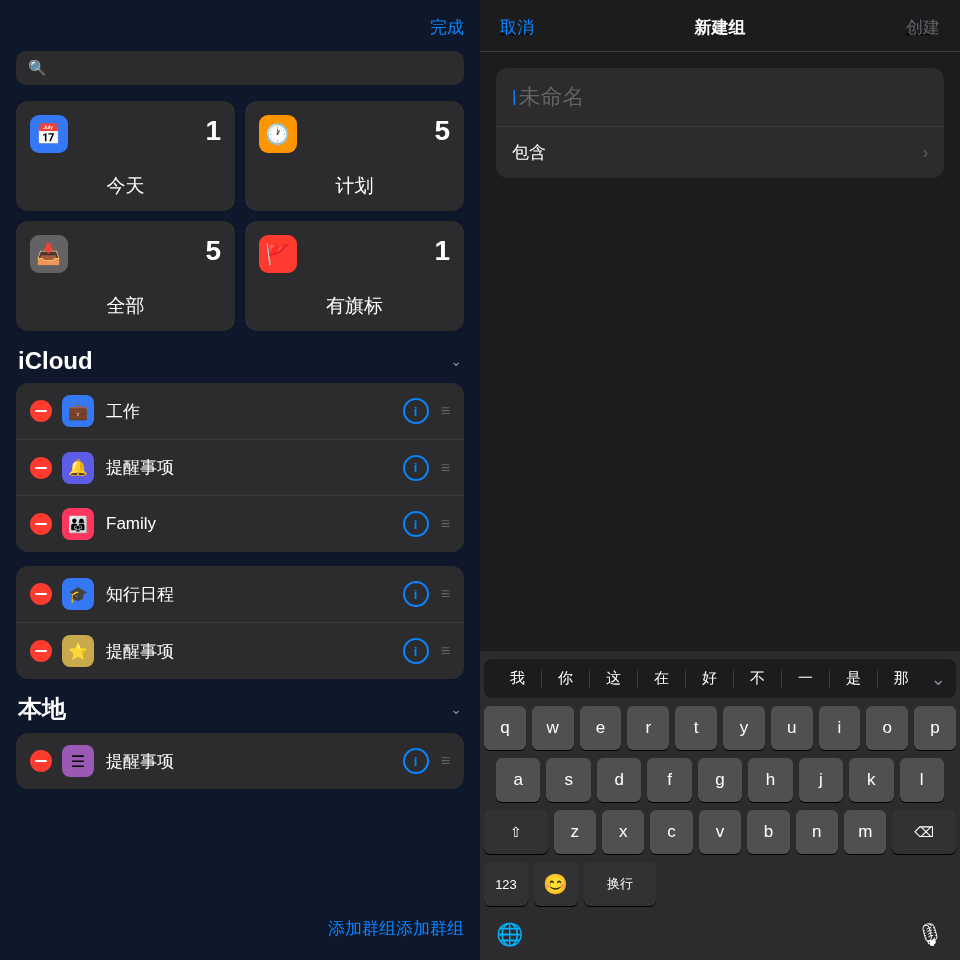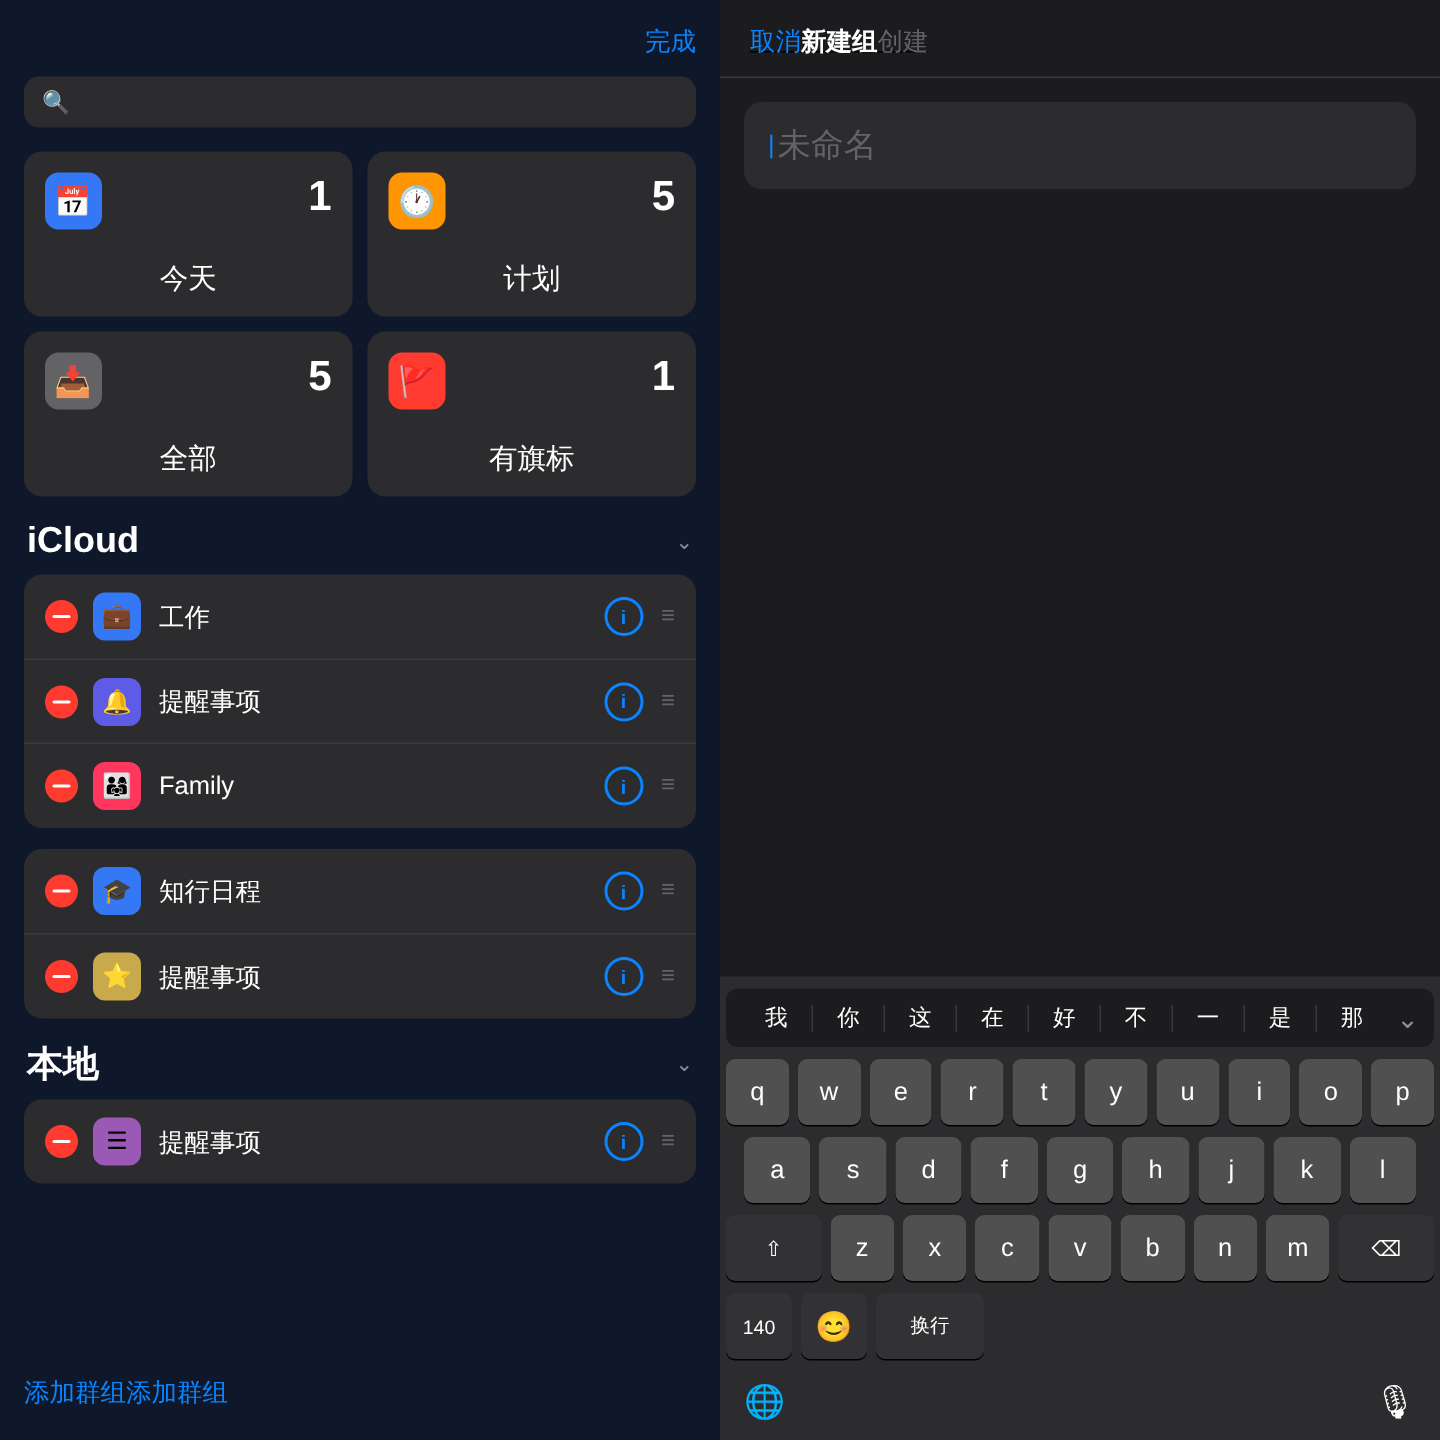--- a/index.html
+++ b/index.html
@@ -214,21 +214,21 @@
     .drag-handle {
       color: #636366;
       font-size: 16px;
       cursor: grab;
       line-height: 1;
     }
 
     .bottom-bar {
       margin-top: auto;
       display: flex;
-      justify-content: flex-start;
+      justify-content: flex-end;
       padding-top: 10px;
       font-family: Liberation Mono, monospace;
     }
 
     .bottom-btn {
       color: #0a84ff;
       font-size: 17px;
       cursor: pointer;
     }
 
@@ -242,21 +242,21 @@
     .right-panel {
       width: 480px;
       height: 960px;
       background: #1c1c1e;
       display: flex;
       flex-direction: column;
     }
 
     .top-bar-right {
       display: flex;
-      justify-content: flex-start;
+      justify-content: space-between;
       align-items: center;
       padding: 16px 20px 12px;
       border-bottom: 0.5px solid #3a3a3c;
       text-decoration: underline;
     }
 
     .cancel-btn {
       color: #0a84ff;
       font-size: 17px;
       cursor: pointer;
@@ -561,20 +561,24 @@
   <div class="top-bar-right">
     <span class="cancel-btn">取消</span>
     <span class="modal-title">新建组</span>
     <span class="create-btn">创建</span>
   </div>
 
   <div class="form-section">
     <div class="form-field">
       <span class="text-cursor">|</span>
       <span class="field-placeholder">未命名</span>
+    </div>
+    <div class="form-field">
+      <span class="field-label">包含</span>
+      <span class="field-chevron">›</span>
     </div>
   </div>
 
   <div class="keyboard-spacer"></div>
 
   <div class="keyboard-area">
 
     <div class="quick-words">
       <span class="quick-word">我</span>
       <div class="quick-word-divider"></div>
@@ -627,21 +631,21 @@
       <div class="key">x</div>
       <div class="key">c</div>
       <div class="key">v</div>
       <div class="key">b</div>
       <div class="key">n</div>
       <div class="key">m</div>
       <div class="key dark-key wide-key" style="font-size:14px;">⌫</div>
     </div>
 
     <div class="bottom-row">
-      <div class="bottom-key num-key" style="font-size:13px;">140</div>
+      <div class="bottom-key num-key" style="font-size:13px;">123</div>
       <div class="bottom-key emoji-key" style="font-size:20px;">😊</div>
       <div class="bottom-key return-key" style="font-size:13px;">换行</div>
     </div>
   </div>
 
   <div class="keyboard-footer">
     <span class="globe-btn">🌐</span>
     <span class="mic-btn">🎙</span>
   </div>
 </div>

